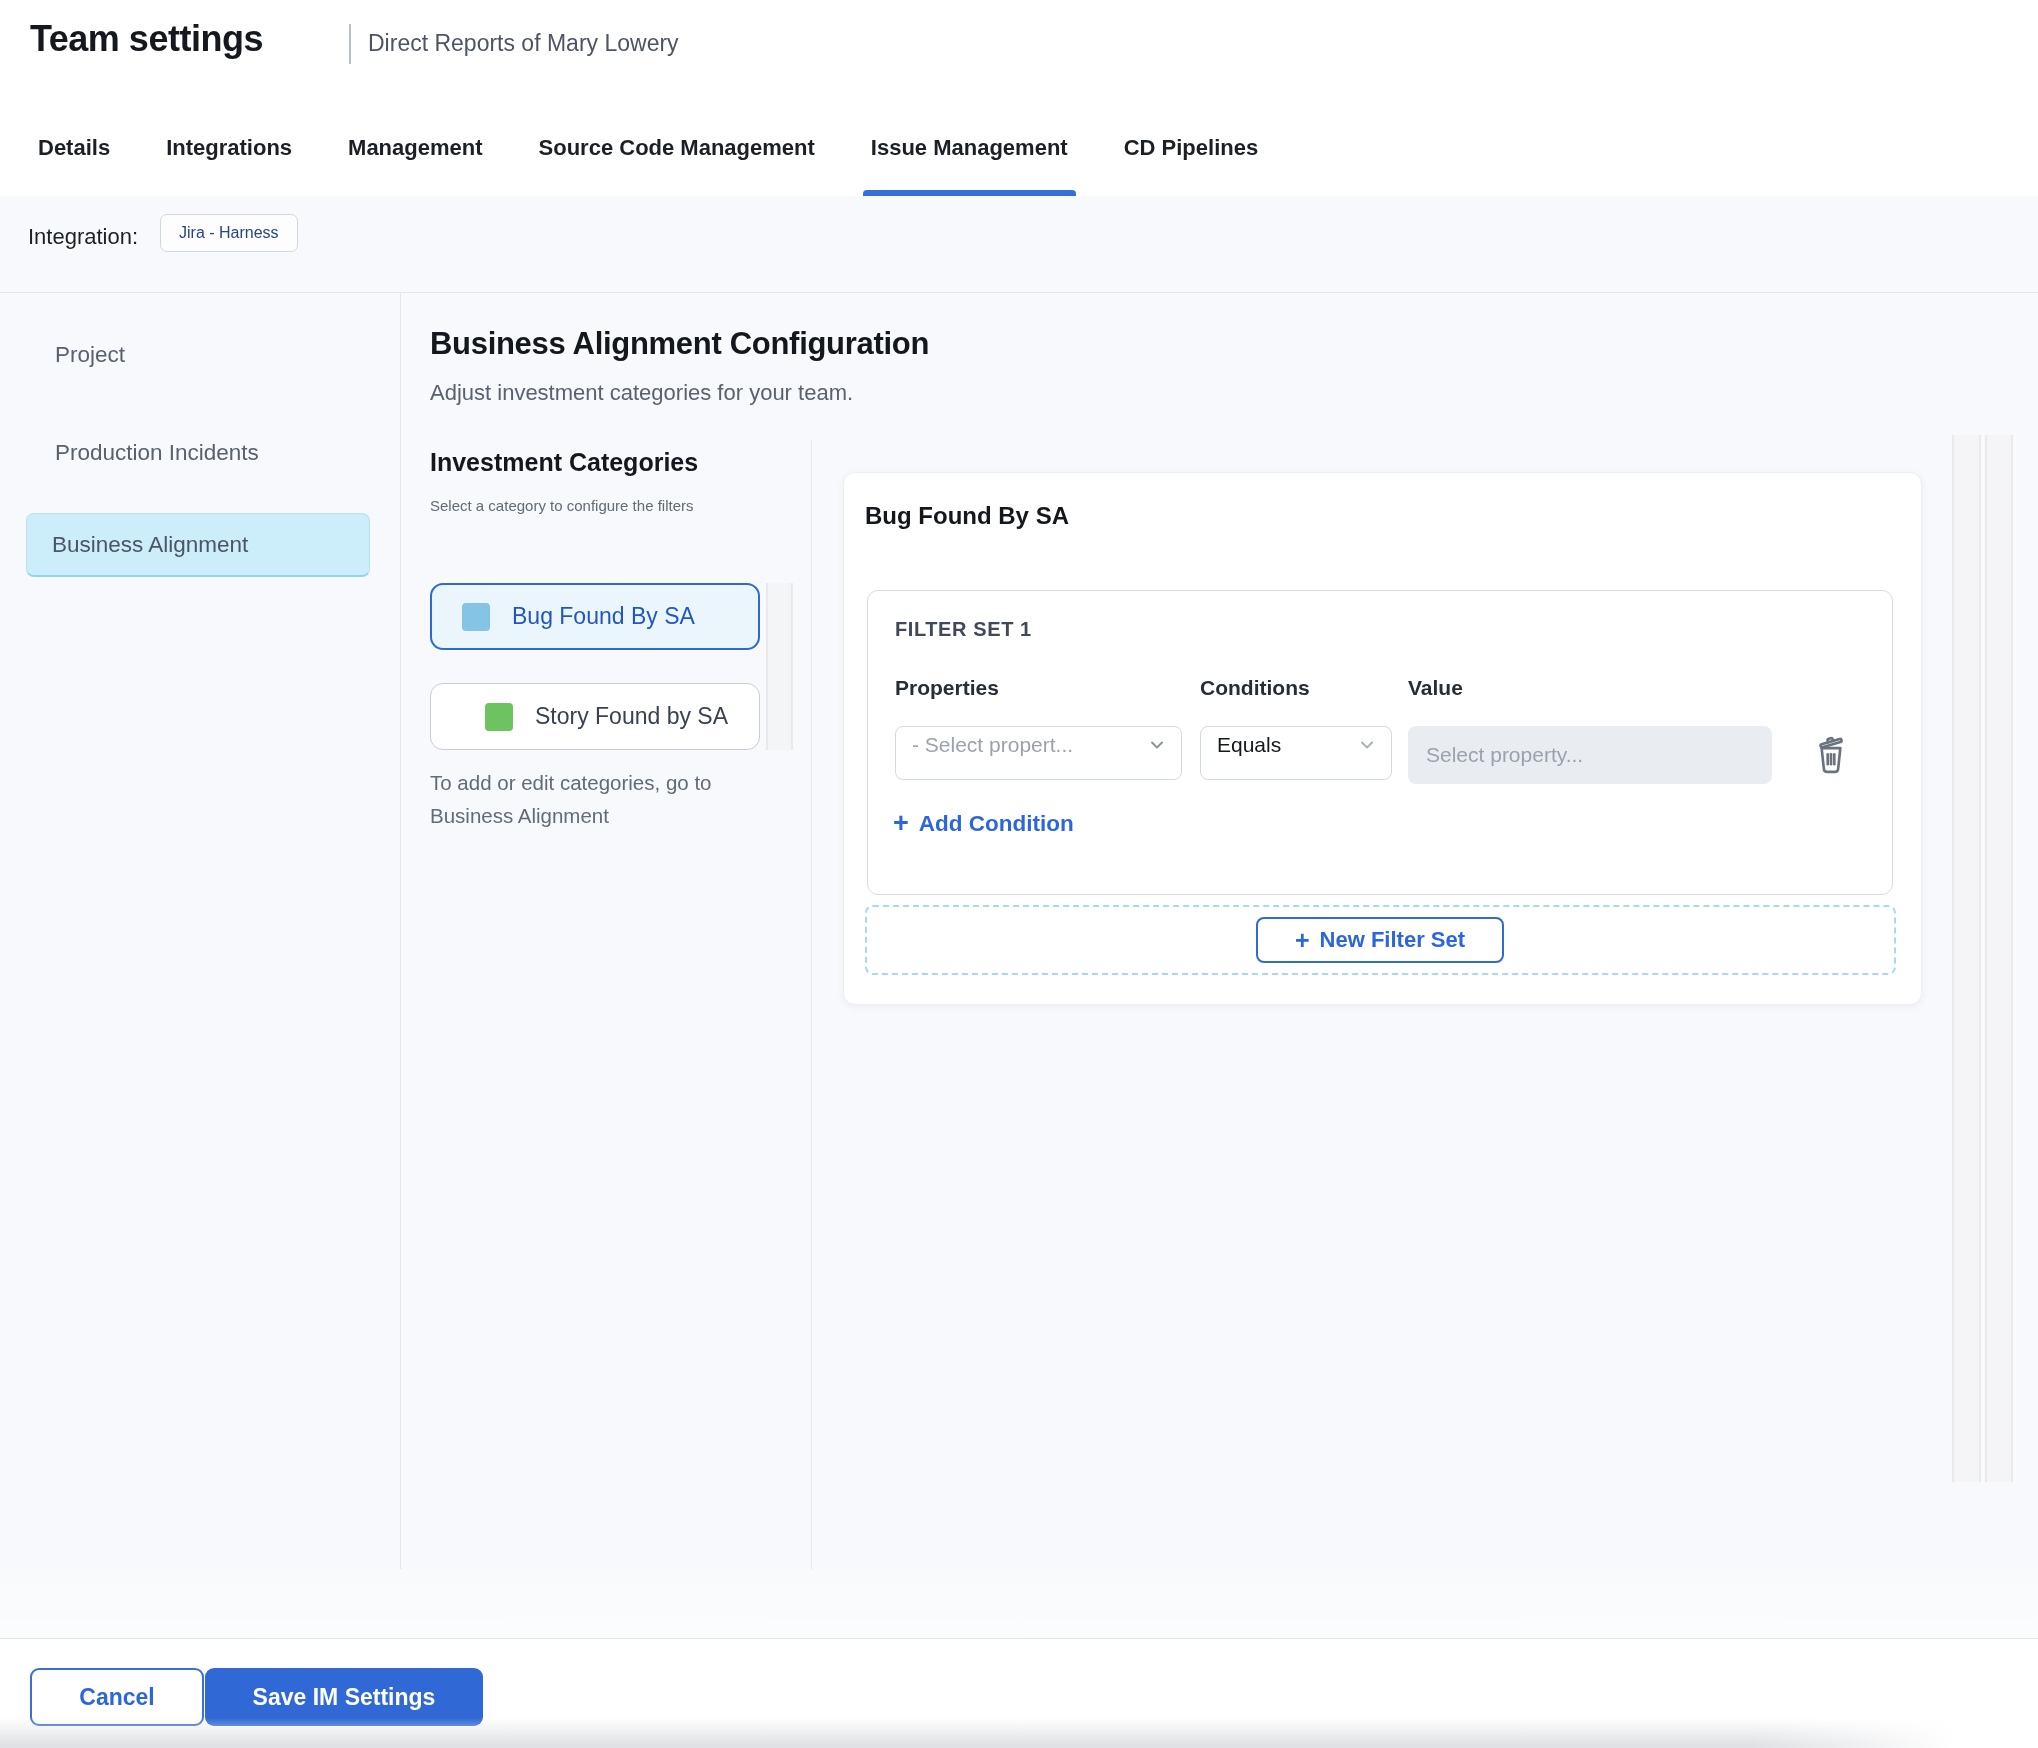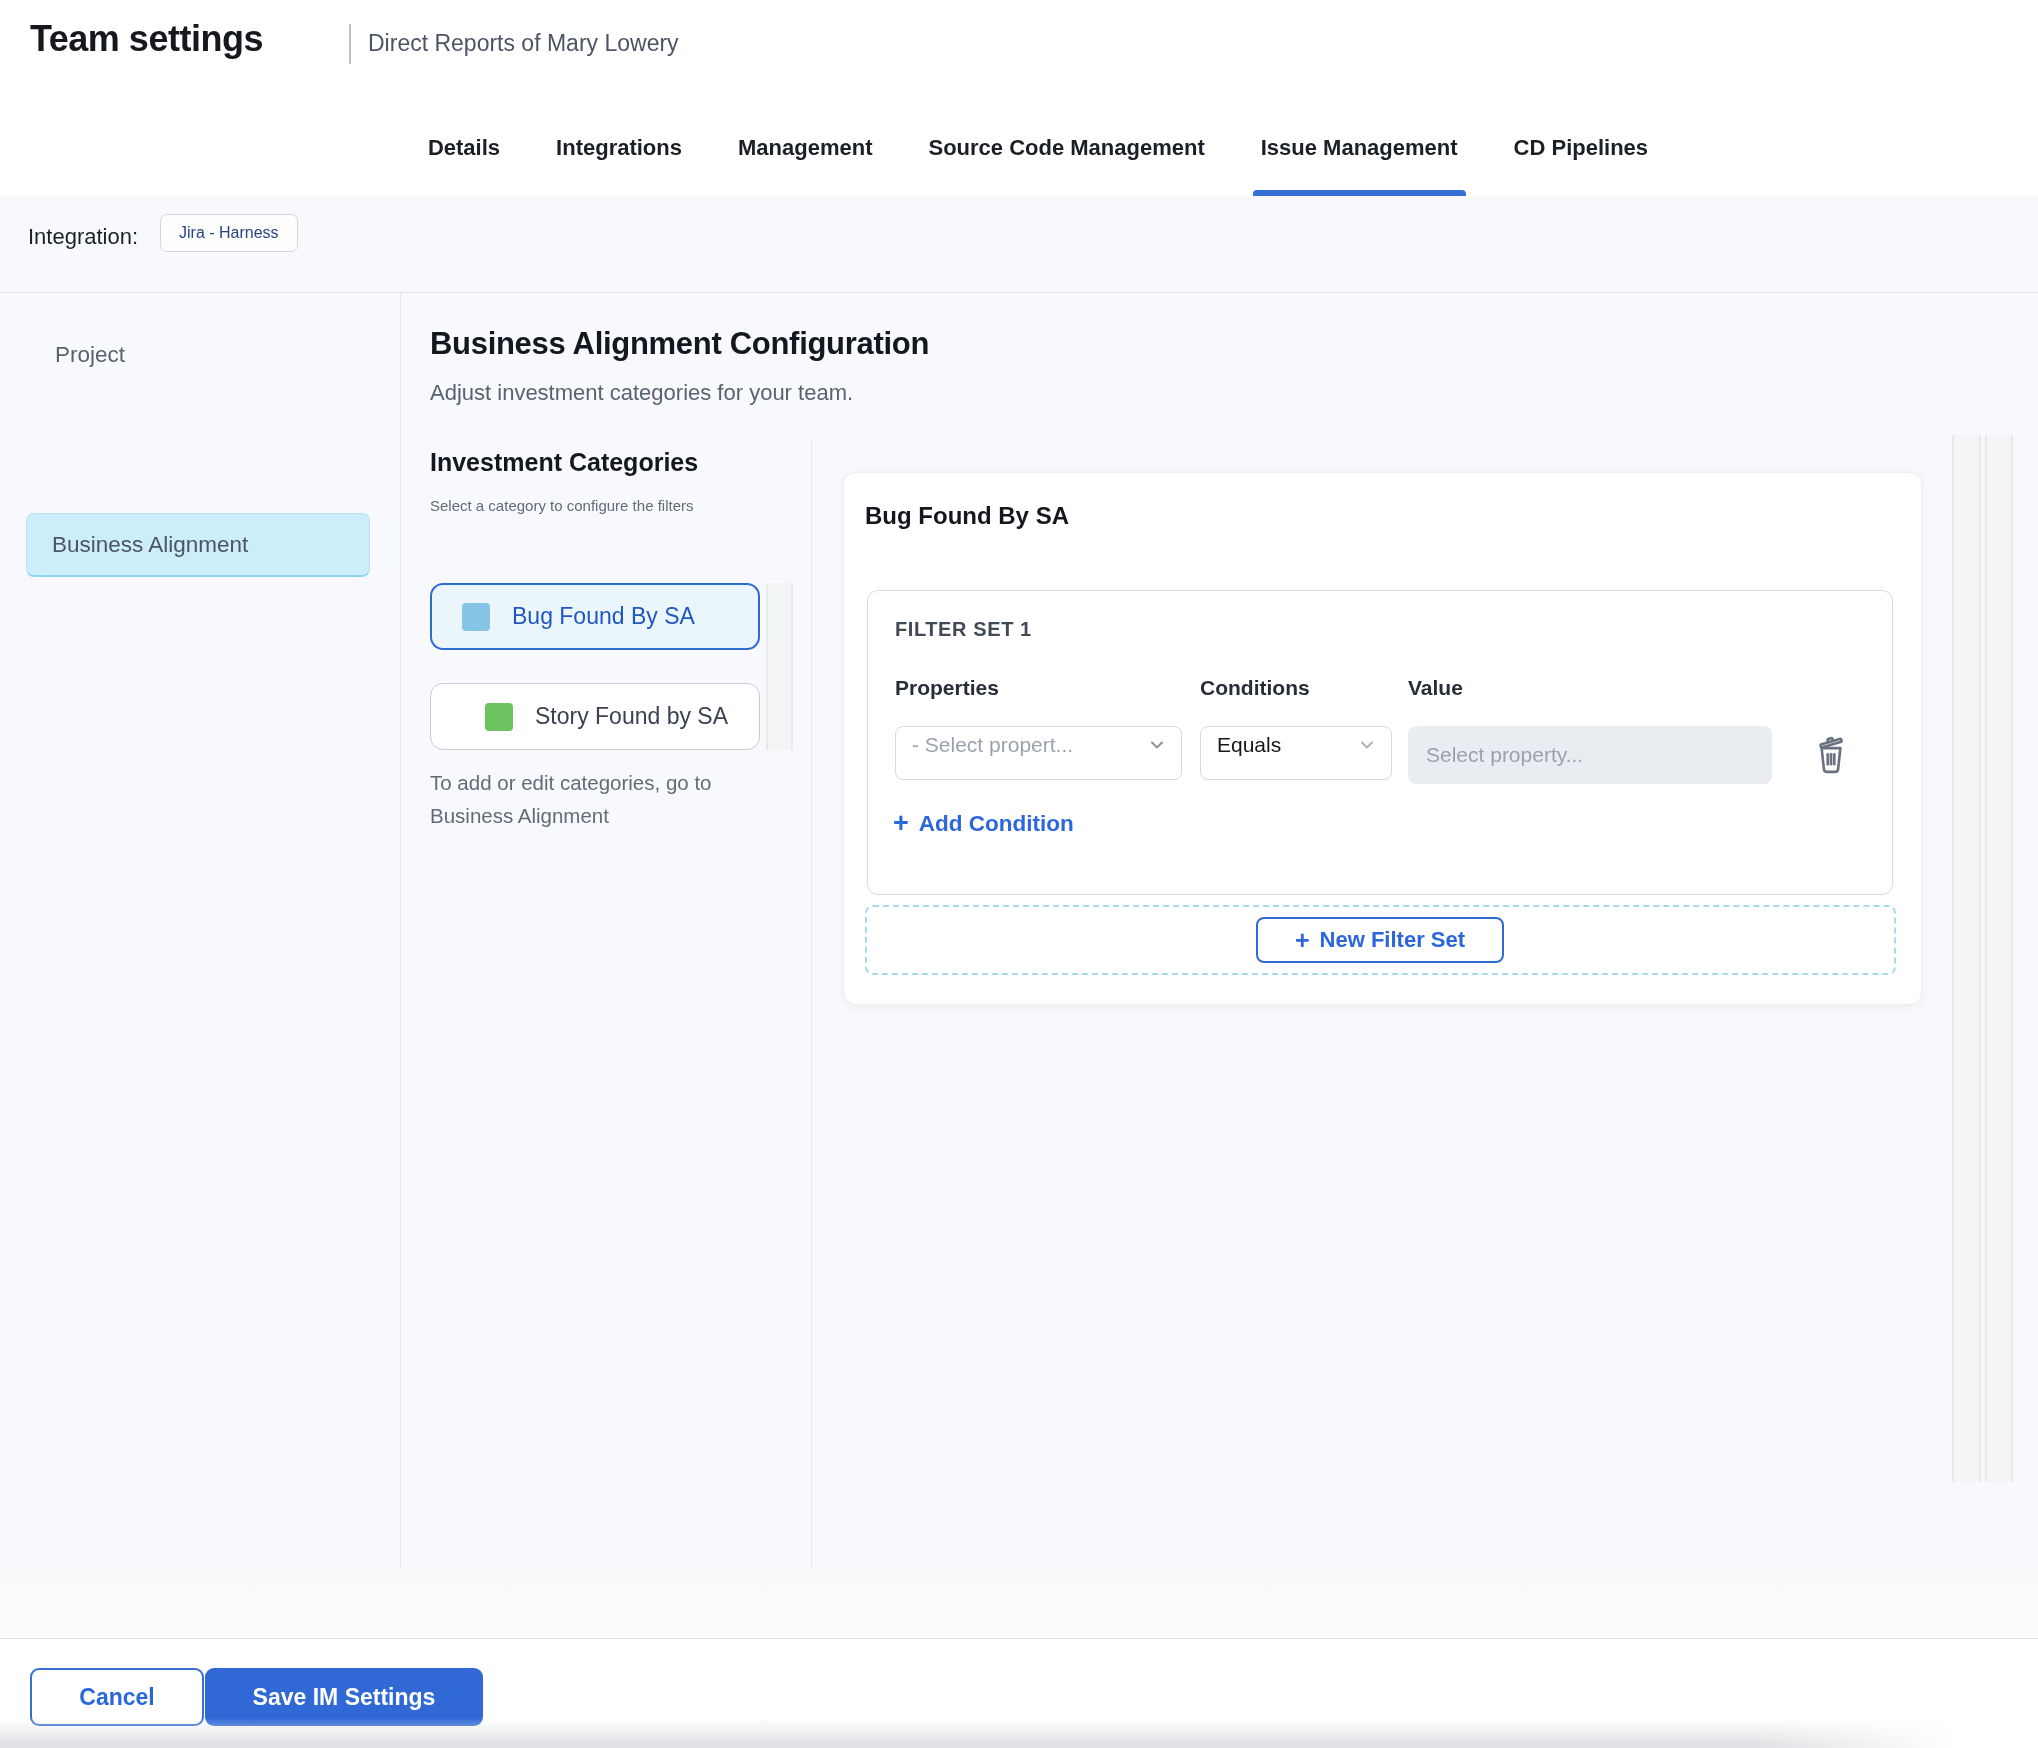--- a/index.html
+++ b/index.html
@@ -9,21 +9,21 @@
     -webkit-font-smoothing:antialiased;color:#15181e;
   }
   .abs{position:absolute;}
 
   
   .page-title{left:30px;top:18px;font-size:36px;font-weight:700;letter-spacing:-0.5px;color:#15181e;}
   .title-sep{left:349px;top:24px;width:2px;height:40px;background:#bac0ca;}
   .page-subtitle{left:368px;top:30px;font-size:23px;color:#4d5565;}
 
   
-  .tabs-row{left:0;top:100px;width:2038px;height:96px;display:flex;align-items:center;gap:56px;padding-left:38px;box-sizing:border-box;background:#fff;justify-content:center;}
+  .tabs-row{left:0;top:100px;width:2038px;height:96px;display:flex;align-items:center;gap:56px;padding-left:38px;box-sizing:border-box;background:#fff;}
   .tab{position:relative;height:96px;display:flex;align-items:center;font-size:22px;font-weight:700;color:#1b1f26;cursor:pointer;}
   .tab.active::after{content:"";position:absolute;left:-8px;right:-8px;bottom:0;height:6px;background:#3570d8;border-radius:4px 4px 0 0;}
 
   
   .content-bg{left:0;top:196px;width:2038px;height:1373px;background:#f7f9fc;}
   .band{left:0;top:1569px;width:2038px;height:69px;background:linear-gradient(to bottom,#f8fafc,#fbfcfe);}
   .hr1{left:0;top:292px;width:2038px;height:1px;background:#e3e6ea;}
   .vdiv1{left:400px;top:292px;width:1px;height:1277px;background:#e3e6ea;}
   .vdiv2{left:811px;top:440px;width:1px;height:1129px;background:#e6e8ec;}
 
@@ -111,20 +111,21 @@
   <div class="abs content-bg"></div>
   <div class="abs band"></div>
   <div class="abs hr1"></div>
   <div class="abs vdiv1"></div>
   <div class="abs vdiv2"></div>
 
   <div class="abs integration-label">Integration:</div>
   <div class="abs integration-chip">Jira - Harness</div>
 
   <div class="abs side-item" style="top:330px;">Project</div>
+  <div class="abs side-item" style="top:428px;">Production Incidents</div>
   <div class="abs side-item sel">Business Alignment</div>
 
   <div class="abs main-title">Business Alignment Configuration</div>
   <div class="abs main-sub">Adjust investment categories for your team.</div>
 
   <div class="abs inv-heading">Investment Categories</div>
   <div class="abs inv-hint">Select a category to configure the filters</div>
 
   <div class="abs cat-btn selected" style="top:583px;">
     <span class="swatch" style="background-color: rgb(133, 196, 228);"></span>

